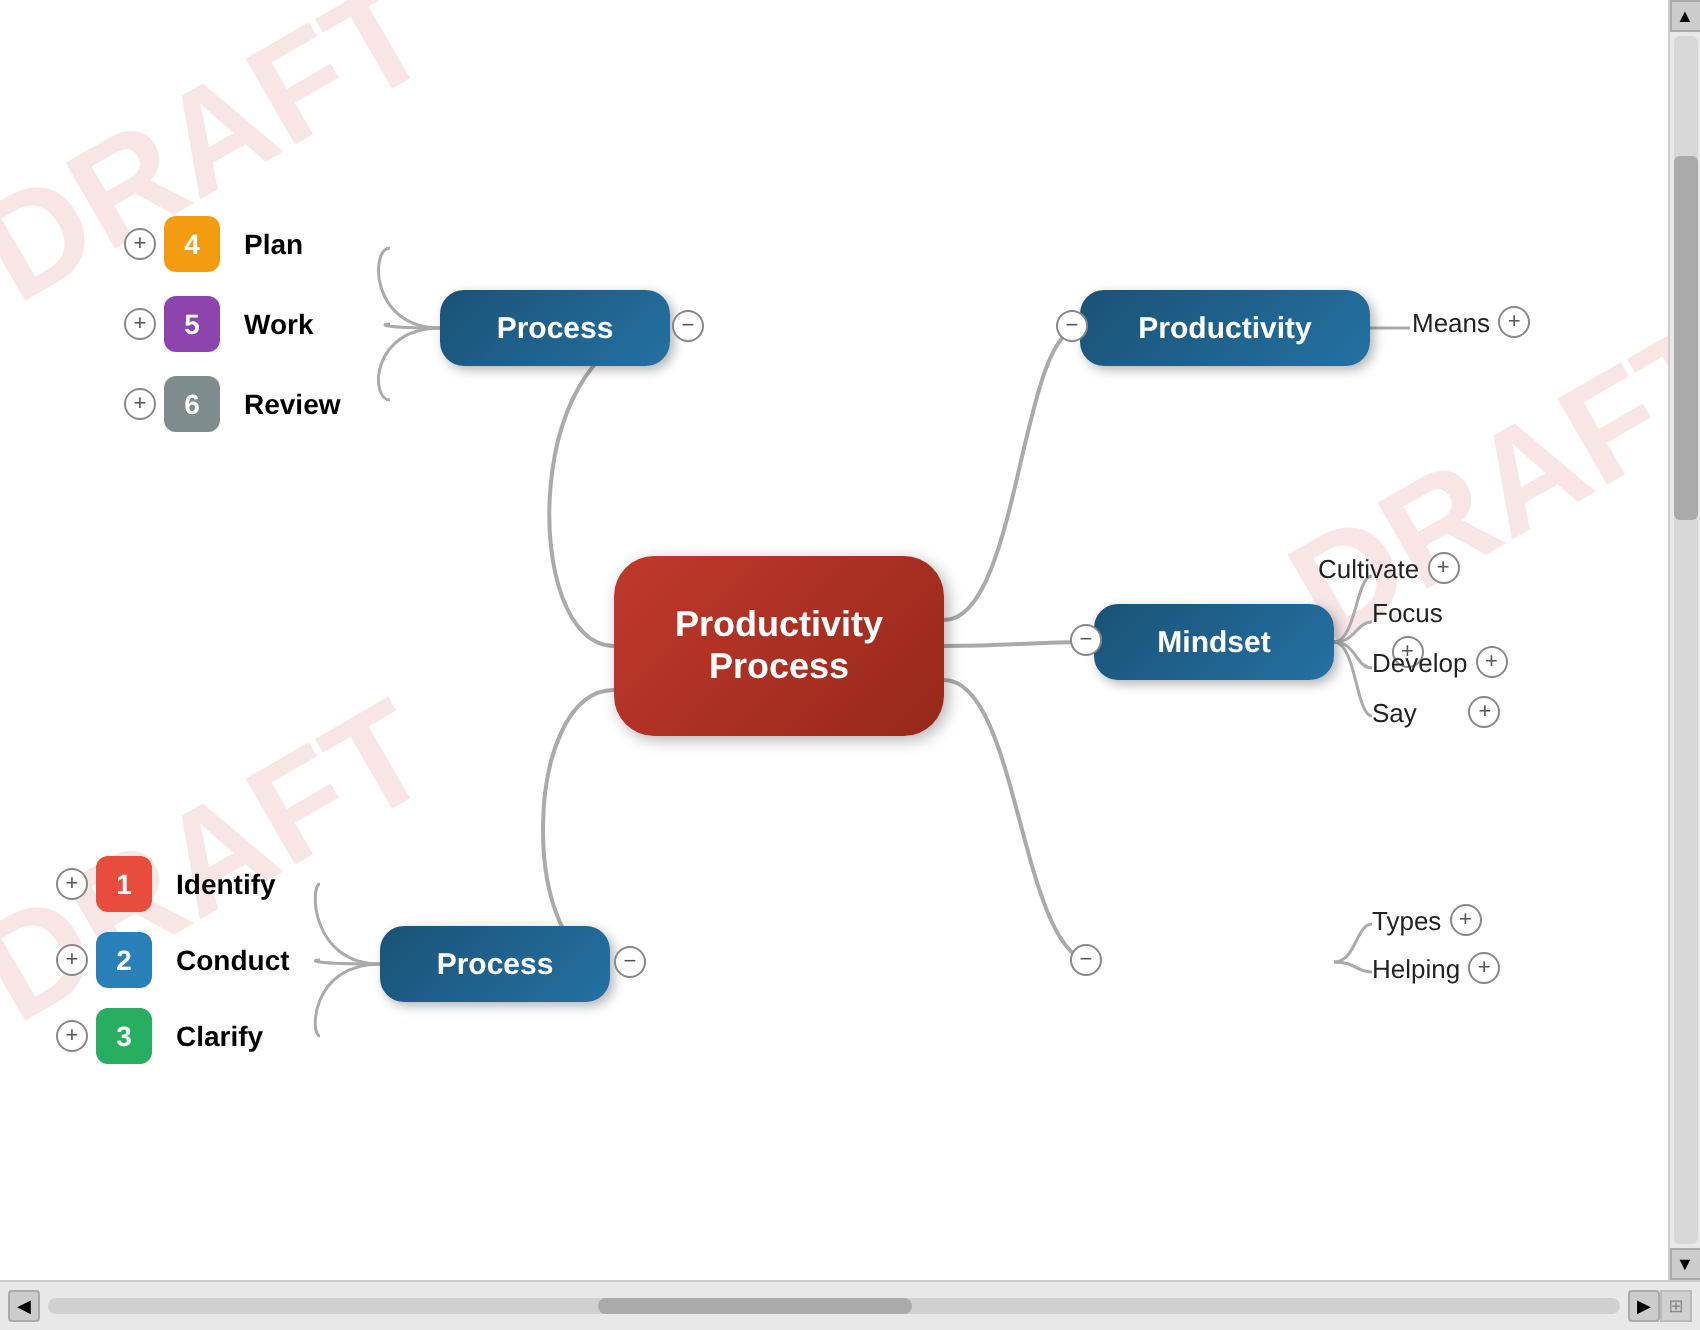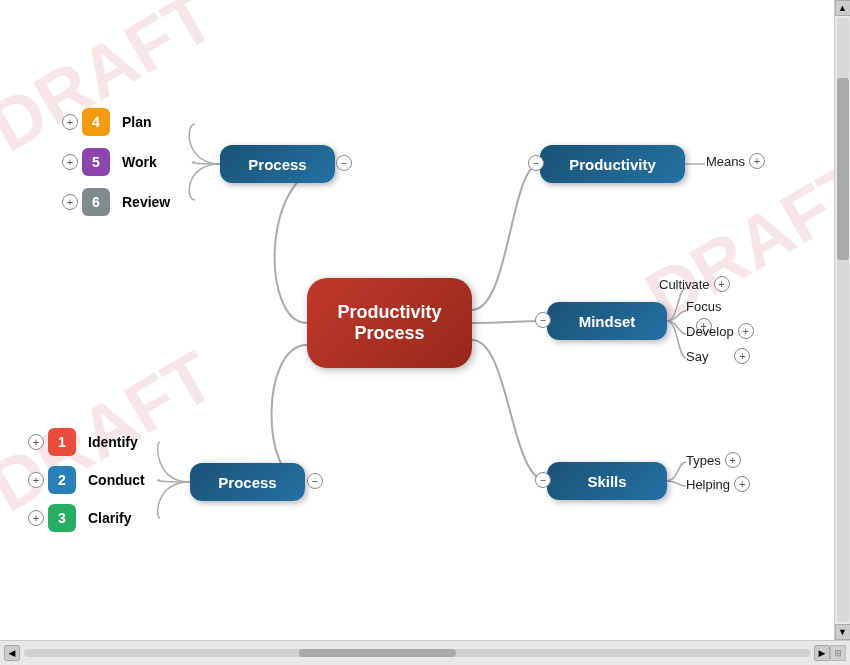--- a/index.html
+++ b/index.html
@@ -331,23 +331,20 @@
   </div>
   <div class="leaf-text" style="left:686px; top:323px;">
     <span>Develop</span>
     <div class="btn-circle">+</div>
   </div>
   <div class="leaf-text" style="left:686px; top:348px;gap:26px;">
     <span>Say</span>
     <div class="btn-circle">+</div>
   </div>
 
-  <div class="node-blue" style="left:547px; top:462px; width:120px; height:38px;">
-    <span>Skills</span>
-  </div>
   <div class="btn-circle" style="position:absolute; left:535px; top:472px; z-index:15;">−</div>
 
   <div class="leaf-text" style="left:686px; top:452px;">
     <span>Types</span>
     <div class="btn-circle">+</div>
   </div>
   <div class="leaf-text" style="left:686px; top:476px;">
     <span>Helping</span>
     <div class="btn-circle">+</div>
   </div>

